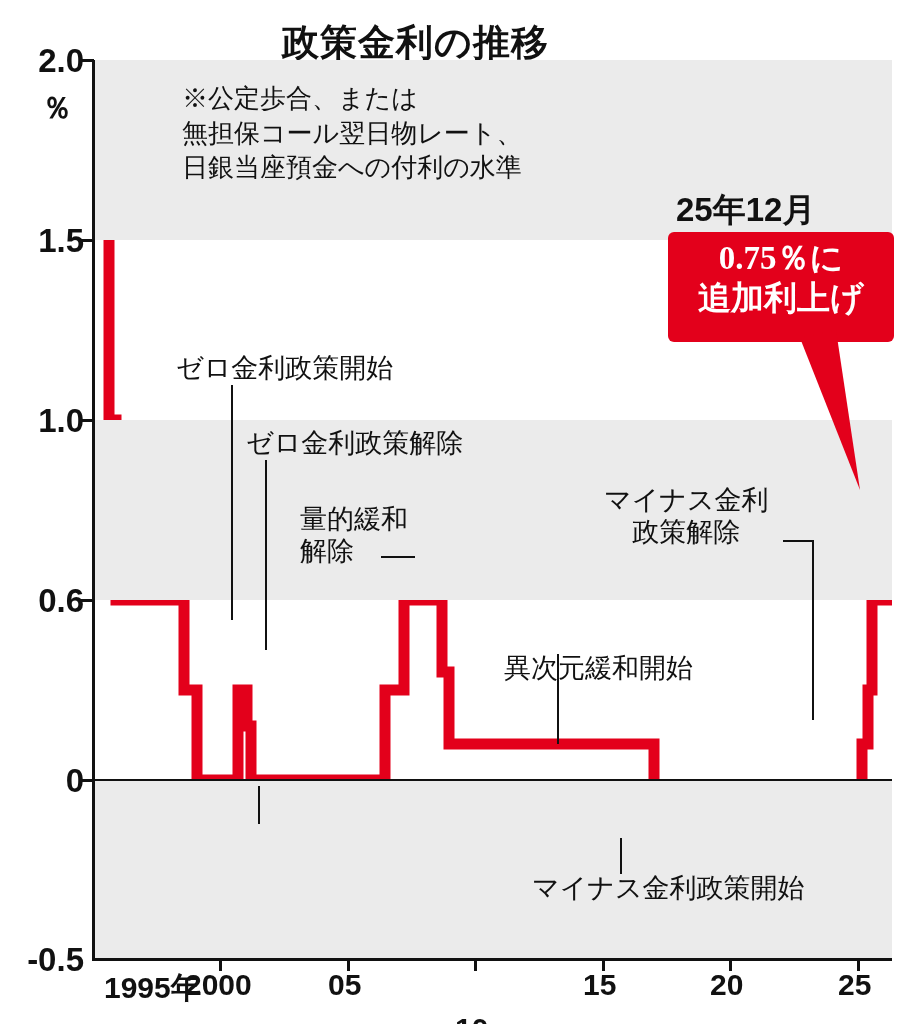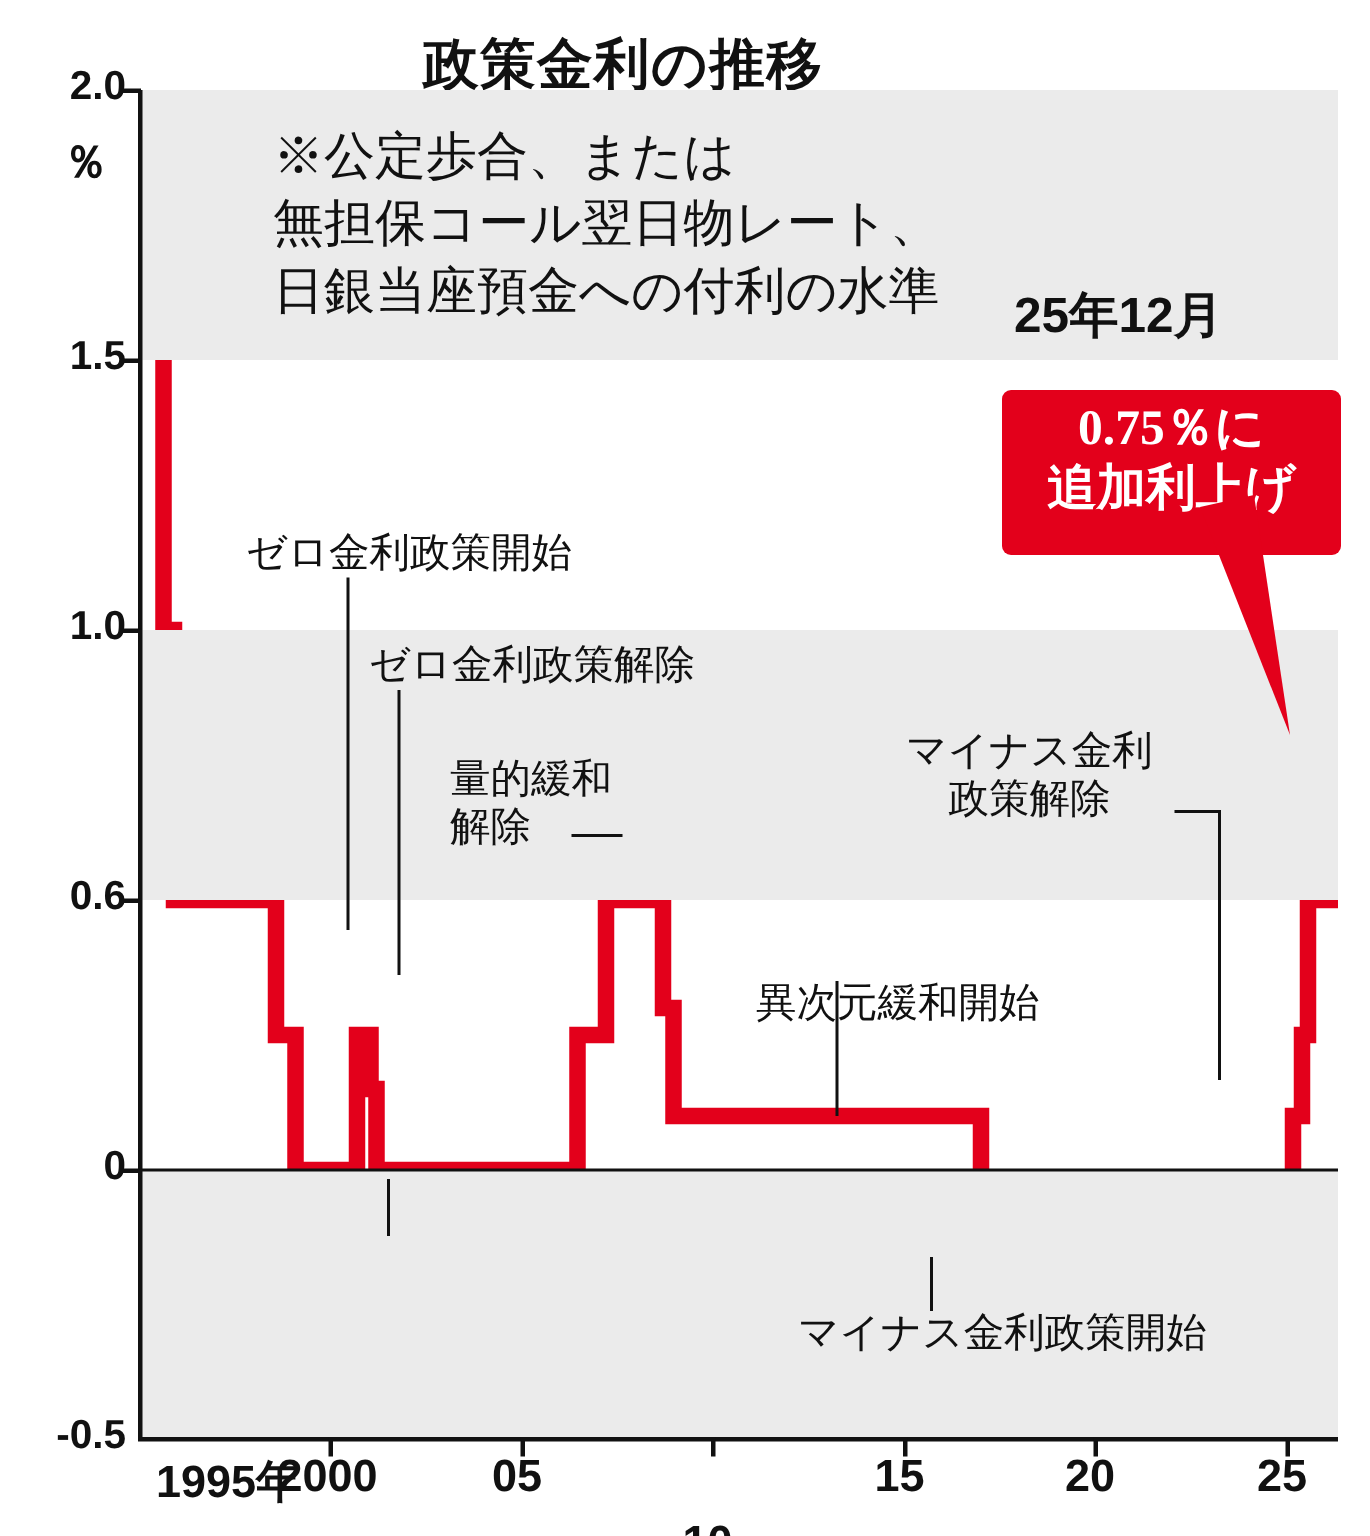--- a/index.html
+++ b/index.html
@@ -66,21 +66,21 @@
     left: 92px;
     top: 958px;
     width: 800px;
     height: 3px;
     background: #111;
   }
   .ytick-label {
     position: absolute;
     right: 0;
     text-align: right;
-    font-size: 27px;
+    font-size: 33px;
     font-weight: bold;
     font-family: "Liberation Sans", sans-serif;
   }
   .ytick-wrap {
     position: absolute;
     left: 0;
     width: 84px;
   }
   .ytick-mark {
     position: absolute;
@@ -107,21 +107,21 @@
     position: absolute;
     left: 42px;
     top: 88px;
     font-size: 30px;
     font-weight: bold;
   }
   #note {
     position: absolute;
     left: 182px;
     top: 82px;
-    font-size: 34px;
+    font-size: 26px;
     line-height: 1.33;
     font-family: "Liberation Serif", serif;
     white-space: pre-line;
     letter-spacing: 0px;
   }
   .ann {
     position: absolute;
     font-size: 27px;
     line-height: 1.2;
     font-family: "Liberation Serif", serif;
@@ -132,21 +132,20 @@
     background: #111;
   }
   #callout {
     position: absolute;
     left: 668px;
     top: 232px;
     width: 226px;
     height: 110px;
     background: #e3001b;
     border-radius: 6px;
-    margin-top: 28px;
   }
   #callout-text {
     position: absolute;
     left: 0; top: 6px;
     width: 226px;
     text-align: center;
     color: #ffffff;
     font-size: 33px;
     line-height: 1.22;
     font-weight: bold;
@@ -265,21 +264,21 @@
   <div class="xtick-label" style="left:583px;">15</div>
   <div class="xtick-label" style="left:710px;">20</div>
   <div class="xtick-label" style="left:838px;">25</div>
 
   <div id="pct-label">％</div>
 
   <div id="note">※公定歩合、または
 無担保コール翌日物レート、
 日銀当座預金への付利の水準</div>
 
-  <div class="ann" style="left:164px;top:352px;">ゼロ金利政策開始</div>
+  <div class="ann" style="left:176px;top:352px;">ゼロ金利政策開始</div>
   <div class="leader" style="left:231px;top:385px;width:2px;height:235px;"></div>
 
   <div class="ann" style="left:246px;top:427px;">ゼロ金利政策解除</div>
   <div class="leader" style="left:265px;top:460px;width:2px;height:190px;"></div>
 
   <div class="ann" style="left:300px;top:503px;">量的緩和
 解除</div>
   <div class="leader" style="left:381px;top:556px;width:34px;height:2px;"></div>
 
   <div class="leader" style="left:258px;top:786px;width:2px;height:38px;"></div>

